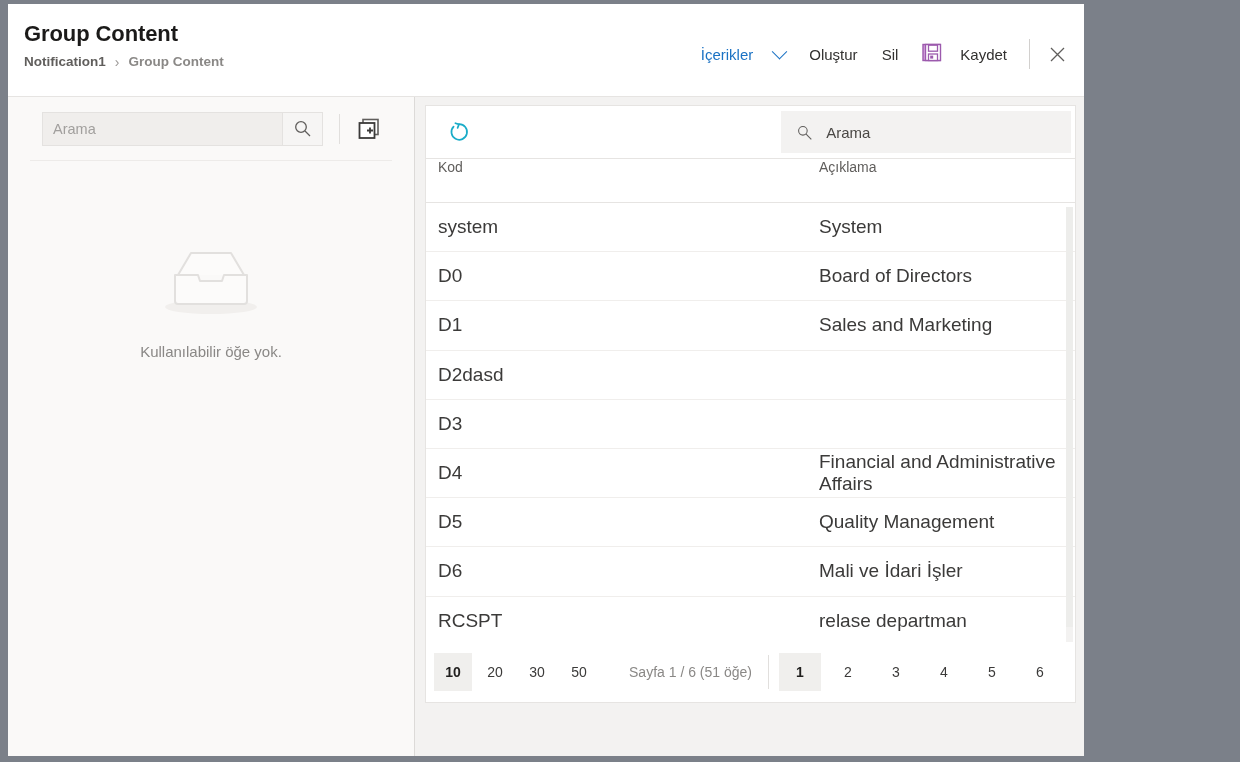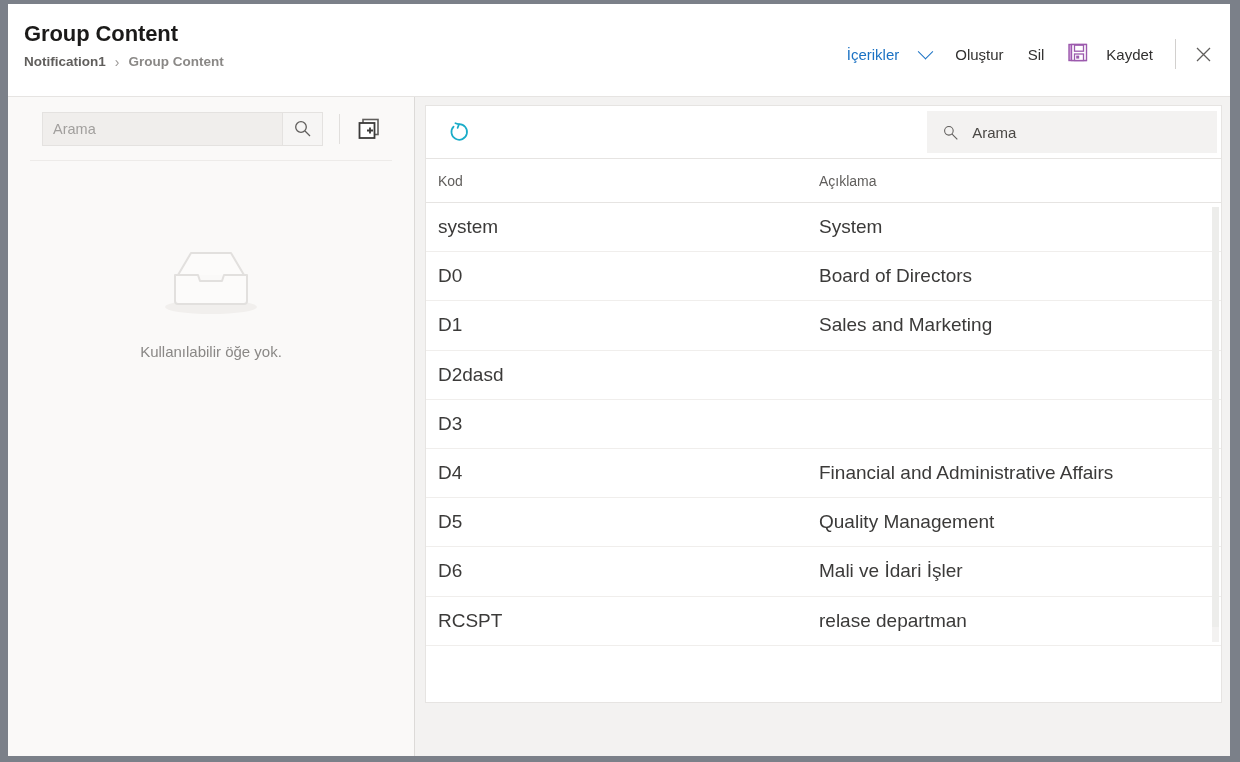--- a/index.html
+++ b/index.html
@@ -7,21 +7,21 @@
     margin: 0; padding: 0;
     width: 1240px; height: 762px;
     font-family: "Liberation Sans", sans-serif;
     background: #7b8089;
     overflow: hidden;
   }
 
   #app {
     position: absolute;
     left: 8px; top: 4px;
-    width: 1222px; height: 752px;
+    width: 1076px; height: 752px;
     background: #ffffff;
     display: flex;
     flex-direction: column;
     overflow: hidden;
   }
 
   
   .dlg-header {
     height: 93px;
     background: #ffffff;
@@ -207,21 +207,20 @@
     font-size: 15px; color: #4a4845;
     font-family: inherit;
     width: 100%;
   }
   .grid-search input::placeholder { color: #4a4845; }
 
   .grid-head {
     display: flex;
     height: 44px;
     flex: 0 0 auto;
-    align-items: center;
     border-bottom: 1px solid #e6e4e2;
     font-size: 14px;
     color: #605e5c;
   }
   .grid-body { flex: 1 1 auto; overflow: hidden; position: relative; }
   .grid-row {
     display: flex;
     height: 49.2px;
     align-items: center;
     border-bottom: 1px solid #f0eeec;
@@ -415,18 +414,36 @@
               <div class="grid-row">
                 <div class="col-kod">RCSPT</div>
                 <div class="col-acik">relase departman</div>
               </div>
             </div>
           <div class="vscroll">
             <div class="thumb"></div>
           </div>
         </div>
 
+        <div class="grid-footer">
+          <div class="pagesizes" id="pagesize-host">
+              <div class="pgbtn active">10</div>
+              <div class="pgbtn">20</div>
+              <div class="pgbtn">30</div>
+              <div class="pgbtn">50</div>
+            </div>
+          <div class="page-info">Sayfa 1 / 6 (51 öğe)</div>
+          <div class="pg-divider"></div>
+          <div class="pagenums" id="pagenum-host">
+              <div class="pgbtn active">1</div>
+              <div class="pgbtn">2</div>
+              <div class="pgbtn">3</div>
+              <div class="pgbtn">4</div>
+              <div class="pgbtn">5</div>
+              <div class="pgbtn">6</div>
+            </div>
+        </div>
 
       </div>
     </div>
 
   </div>
 </div>
 
 </body></html>

